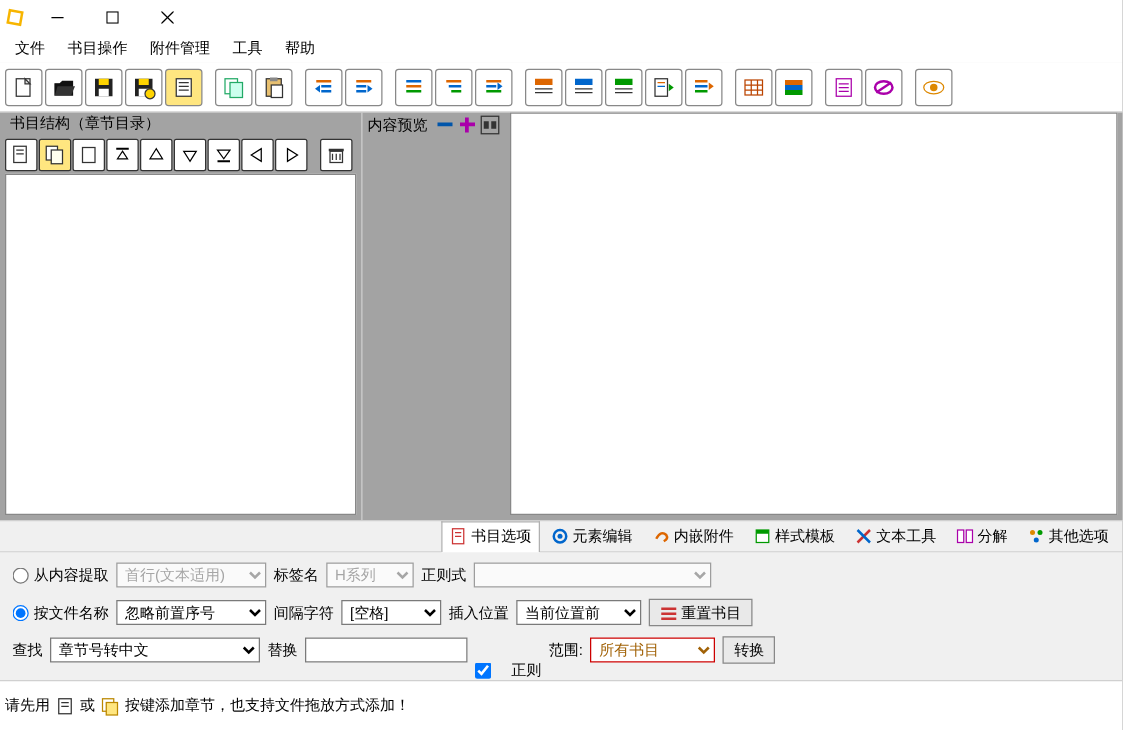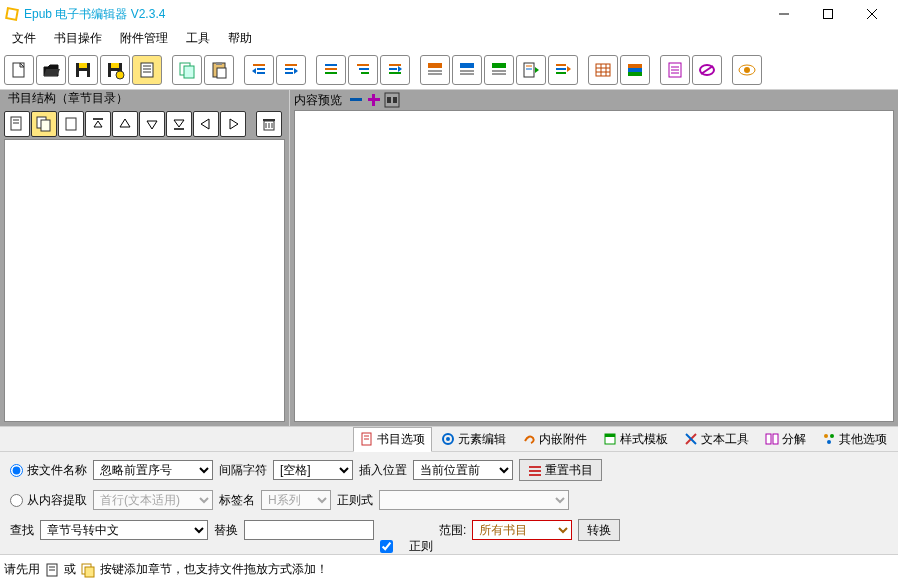--- a/index.html
+++ b/index.html
@@ -12,21 +12,21 @@
 
 .menubar { height: 22px; background: #fff; display: flex; align-items: flex-start; padding: 0 4px; gap: 2px; }
 .menubar .mitem { padding: 2px 8px; color: #000; }
 
 .toolbar { height: 40px; background: #fff; border-bottom: 1px solid #d0d0d0; display: flex; align-items: center; padding: 2px 4px; gap: 2px; }
 .tbtn { width: 30px; height: 30px; border: 1px solid #888; border-radius: 3px; display: flex; align-items: center; justify-content: center; background: #fff; }
 .tsep { width: 6px; }
 
 .midarea { flex: 1; display: flex; background: #a3a3a3; padding: 0 0 0 0; }
 .leftpane { width: 290px; display: flex; flex-direction: column; border-right: 1px solid #d0d0d0; }
-.rightpane { flex: 1; display: flex; flex-direction: column; }
+.rightpane { flex: 1; display: flex; flex-direction: row; }
 
 .groupbox { margin: 0 4px 2px 4px; }
 .grouplabel { font-size: 12px; color: #000; padding: 0 4px; }
 .treetools { height: 30px; display: flex; align-items: center; gap: 1px; padding: 0 4px; }
 .tt { width: 26px; height: 26px; border: 1px solid #333; border-radius: 2px; background: #fff; display: flex; align-items: center; justify-content: center; }
 .treeview { flex: 1; margin: 0 4px 4px 4px; background: #fff; border: 1px solid #888; }
 
 .prevtools { height: 20px; display: flex; align-items: center; gap: 2px; padding: 0 4px; }
 .prevtools .lbl { margin-right: 4px; }
 .prevarea { flex: 1; margin: 0 4px 4px 4px; background: #fff; border: 1px solid #888; }
@@ -39,37 +39,36 @@
 .optpanel { background: #f0f0f0; padding: 6px 10px; }
 .row { display: flex; align-items: center; gap: 6px; margin-bottom: 6px; height: 24px; }
 .radio { display: flex; align-items: center; gap: 4px; }
 select, input[type=text] { height: 20px; border: 1px solid #7a7a7a; background: #fff; font-size: 12px; padding: 0 2px; }
 select { padding-right: 14px; }
 .btn { height: 22px; padding: 0 8px; border: 1px solid #888; background: #e9e9e9; display: flex; align-items: center; gap: 3px; }
 label { color: #000; }
 .dimmed { color: #888; }
 .chk { display:flex; align-items:center; gap:16px;margin-top:33px; }
 
-.statusbar { height: 30px; background: #fff; border-top: 1px solid #d0d0d0; display: flex; align-items: center; padding: 0 4px; gap: 4px; }
+.statusbar { height: 40px; background: #fff; border-top: 1px solid #d0d0d0; display: flex; align-items: center; padding: 0 4px; gap: 4px; }
 
 .redsel { border-color:#c00 !important; color:#a16207; }
 
 svg { display:block; }
 </style>
 </head>
 <body>
 
 <div class="titlebar">
   <span class="icon">
     <svg width="16" height="16">
         <rect x="2" y="2" width="12" height="12" fill="#f7b500" transform="rotate(10 8 8)"></rect>
         <rect x="4" y="4" width="8" height="8" fill="#fff" transform="rotate(10 8 8)"></rect>
       </svg>
   </span>
-  <span class="title">Epub 电子书编辑器 V2.3.4</span>
   <div class="winbtn">
       <svg width="10" height="10">
         <line x1="0" y1="5" x2="10" y2="5" stroke="#000"></line>
       </svg>
     </div>
   <div class="winbtn">
       <svg width="10" height="10">
         <rect x="0.5" y="0.5" width="9" height="9" fill="none" stroke="#000"></rect>
       </svg>
     </div>
@@ -412,20 +411,31 @@
           <circle cx="4" cy="4" r="2" fill="#d80"></circle>
           <circle cx="10" cy="4" r="2" fill="#090"></circle>
           <circle cx="7" cy="10" r="2" fill="#06c"></circle>
         </svg>
       </span>
       <span>其他选项</span>
     </div>
 </div>
 
 <div class="optpanel">
+  <div class="row">
+    <label class="radio">
+        <input type="radio" name="src" style="">
+        <span>从内容提取</span>
+      </label>
+    <select style="width:120px" class="dimmed" disabled=""><option>首行(文本适用)</option></select>
+    <label>标签名</label>
+    <select style="width:70px" class="dimmed" disabled=""><option>H系列</option></select>
+    <label>正则式</label>
+    <select style="width:190px" class="dimmed" disabled=""><option></option></select>
+  </div>
   <div class="row">
     <label class="radio">
         <input type="radio" name="src" checked="" style="">
         <span>按文件名称</span>
       </label>
     <select style="width:120px"><option>忽略前置序号</option></select>
     <label>间隔字符</label>
     <select style="width:80px"><option>[空格]</option></select>
     <label>插入位置</label>
     <select style="width:100px"><option>当前位置前</option></select>
@@ -434,31 +444,20 @@
           <svg width="14" height="14">
             <rect x="1" y="3" width="12" height="2" fill="#c33"></rect>
             <rect x="1" y="7" width="12" height="2" fill="#c33"></rect>
             <rect x="1" y="11" width="12" height="2" fill="#c33"></rect>
           </svg>
         </span>
         <span>重置书目</span>
       </div>
   </div>
   <div class="row">
-    <label class="radio">
-        <input type="radio" name="src" style="">
-        <span>从内容提取</span>
-      </label>
-    <select style="width:120px" class="dimmed" disabled=""><option>首行(文本适用)</option></select>
-    <label>标签名</label>
-    <select style="width:70px" class="dimmed" disabled=""><option>H系列</option></select>
-    <label>正则式</label>
-    <select style="width:190px" class="dimmed" disabled=""><option></option></select>
-  </div>
-  <div class="row">
     <label>查找</label>
     <select style="width:168px"><option>章节号转中文</option></select>
     <label>替换</label>
     <input type="text" style="width: 130px;">
     <label class="chk">
         <input type="checkbox" checked="" style="">
         <span>正则</span>
       </label>
     <label>范围:</label>
     <select style="width:100px" class="redsel"><option>所有书目</option></select>

